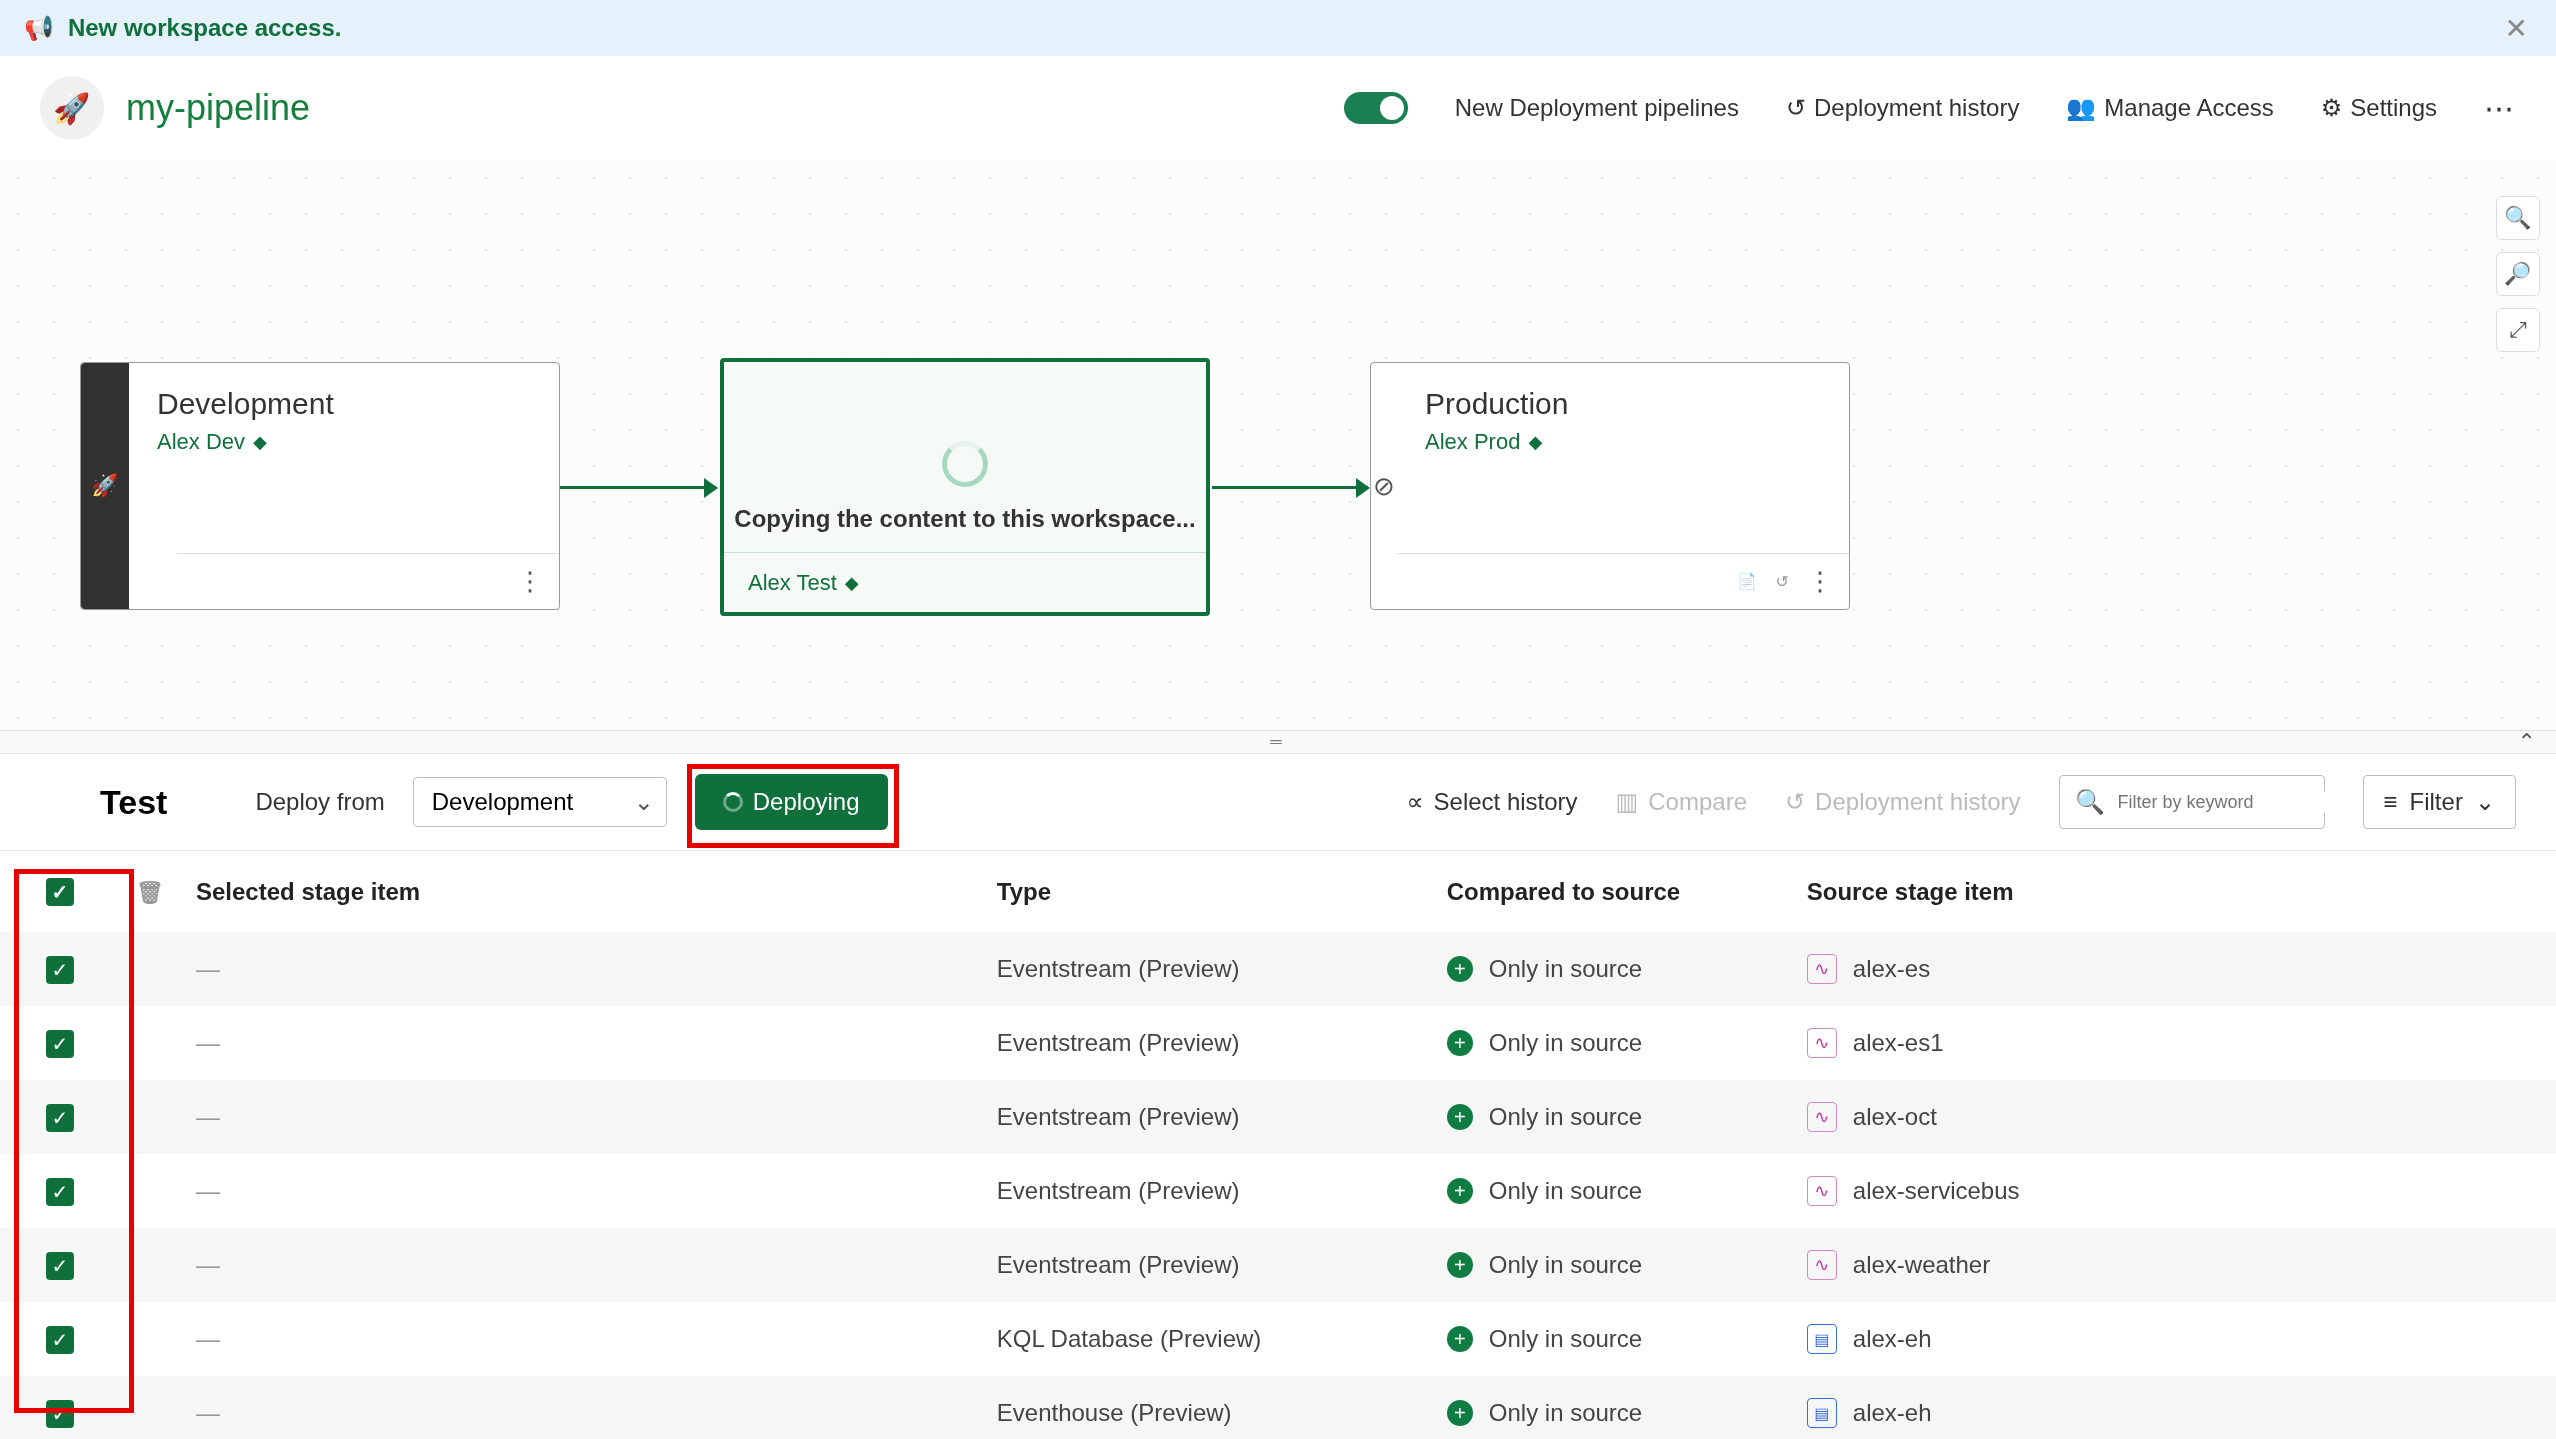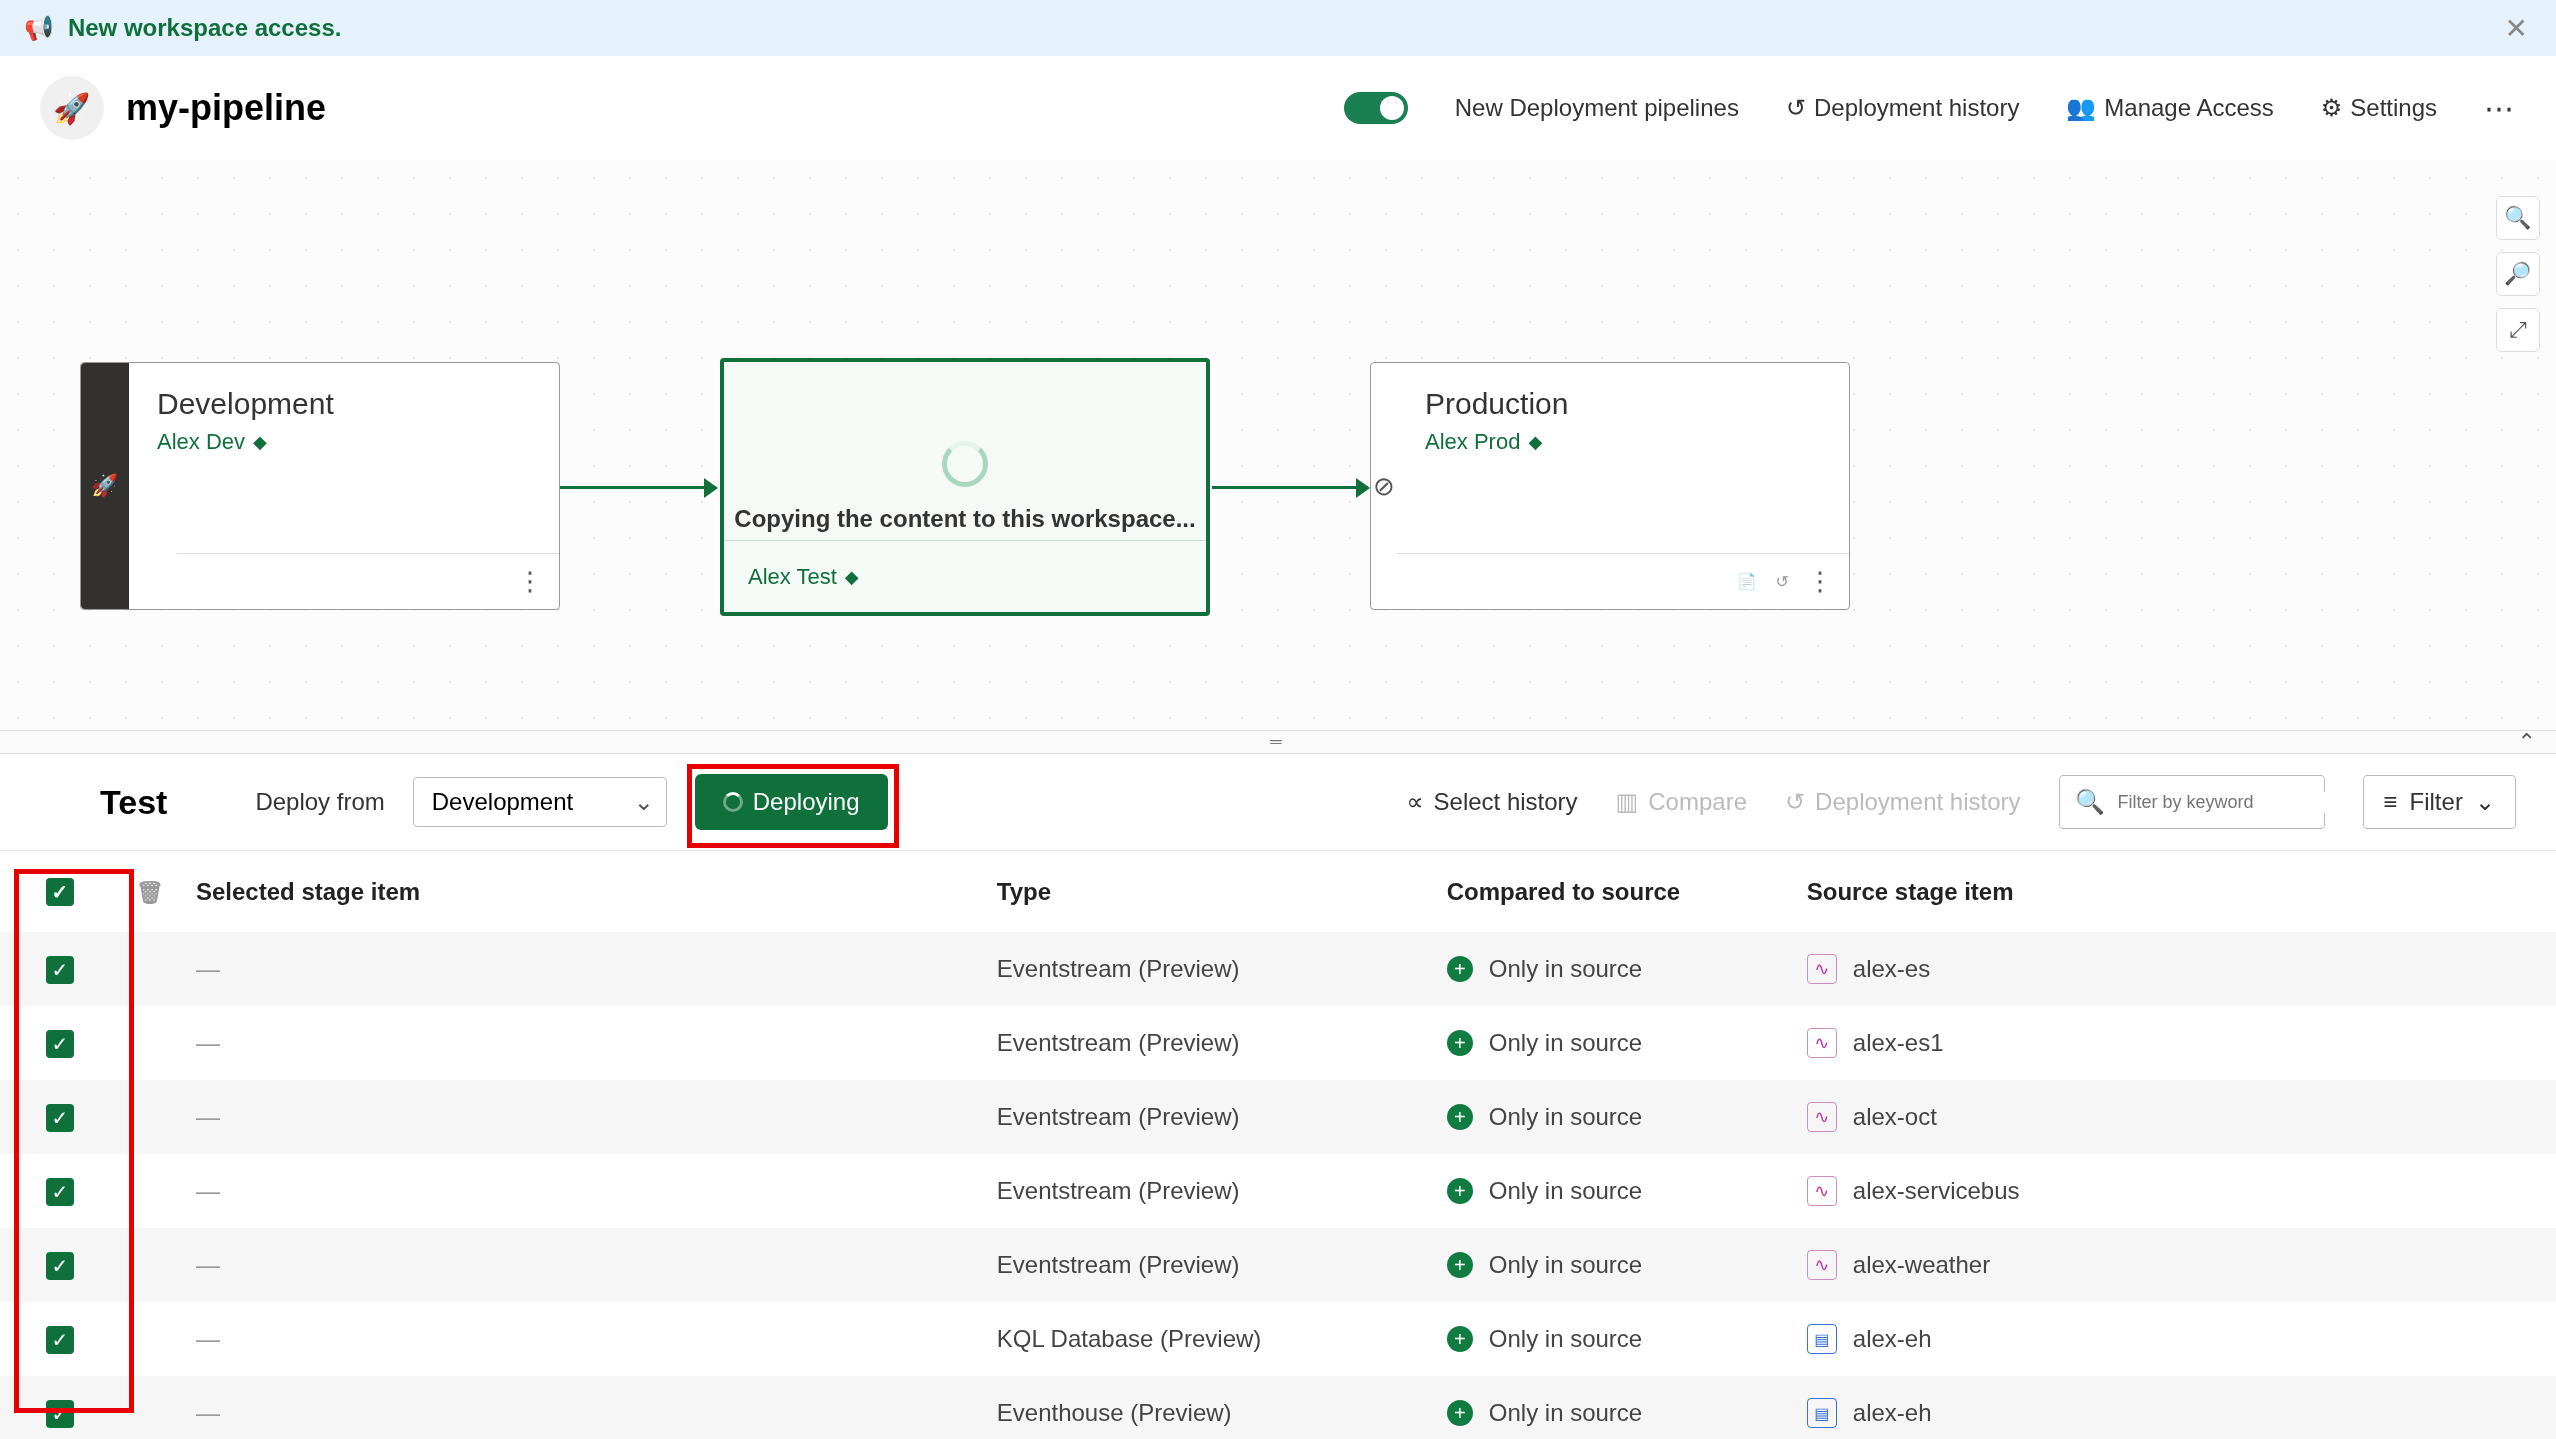--- a/index.html
+++ b/index.html
@@ -61,22 +61,22 @@
   background: #f0f0f0;
   display: flex;
   align-items: center;
   justify-content: center;
   margin-right: 22px;
   font-size: 30px;
   color: #555;
 }
 .pipeline-name {
   font-size: 36px;
-  font-weight: 700;
-  color: #000000;
+  font-weight: 400;
+  color: #15803d;
 }
 .header-right {
   margin-left: auto;
   display: flex;
   align-items: center;
   gap: 47px;
   font-size: 24px;
   color: #333;
 }
 .toggle {
@@ -210,21 +210,21 @@
   cursor: pointer;
 }
 .stage-body.test-body {
   display: flex;
   flex-direction: column;
   align-items: center;
   justify-content: center;
   padding: 0 8px;
 }
 .stage-node.test .stage-footer {
-  height: 72px;
+  height: 60px;
   border-top: 1px solid #c5e0d2;
   justify-content: flex-start;
   padding: 0 24px;
 }
 .stage-node.test .stage-footer .ws {
   color: #0f703b;
   font-size: 22px;
   display: flex;
   align-items: center;
   gap: 8px;

